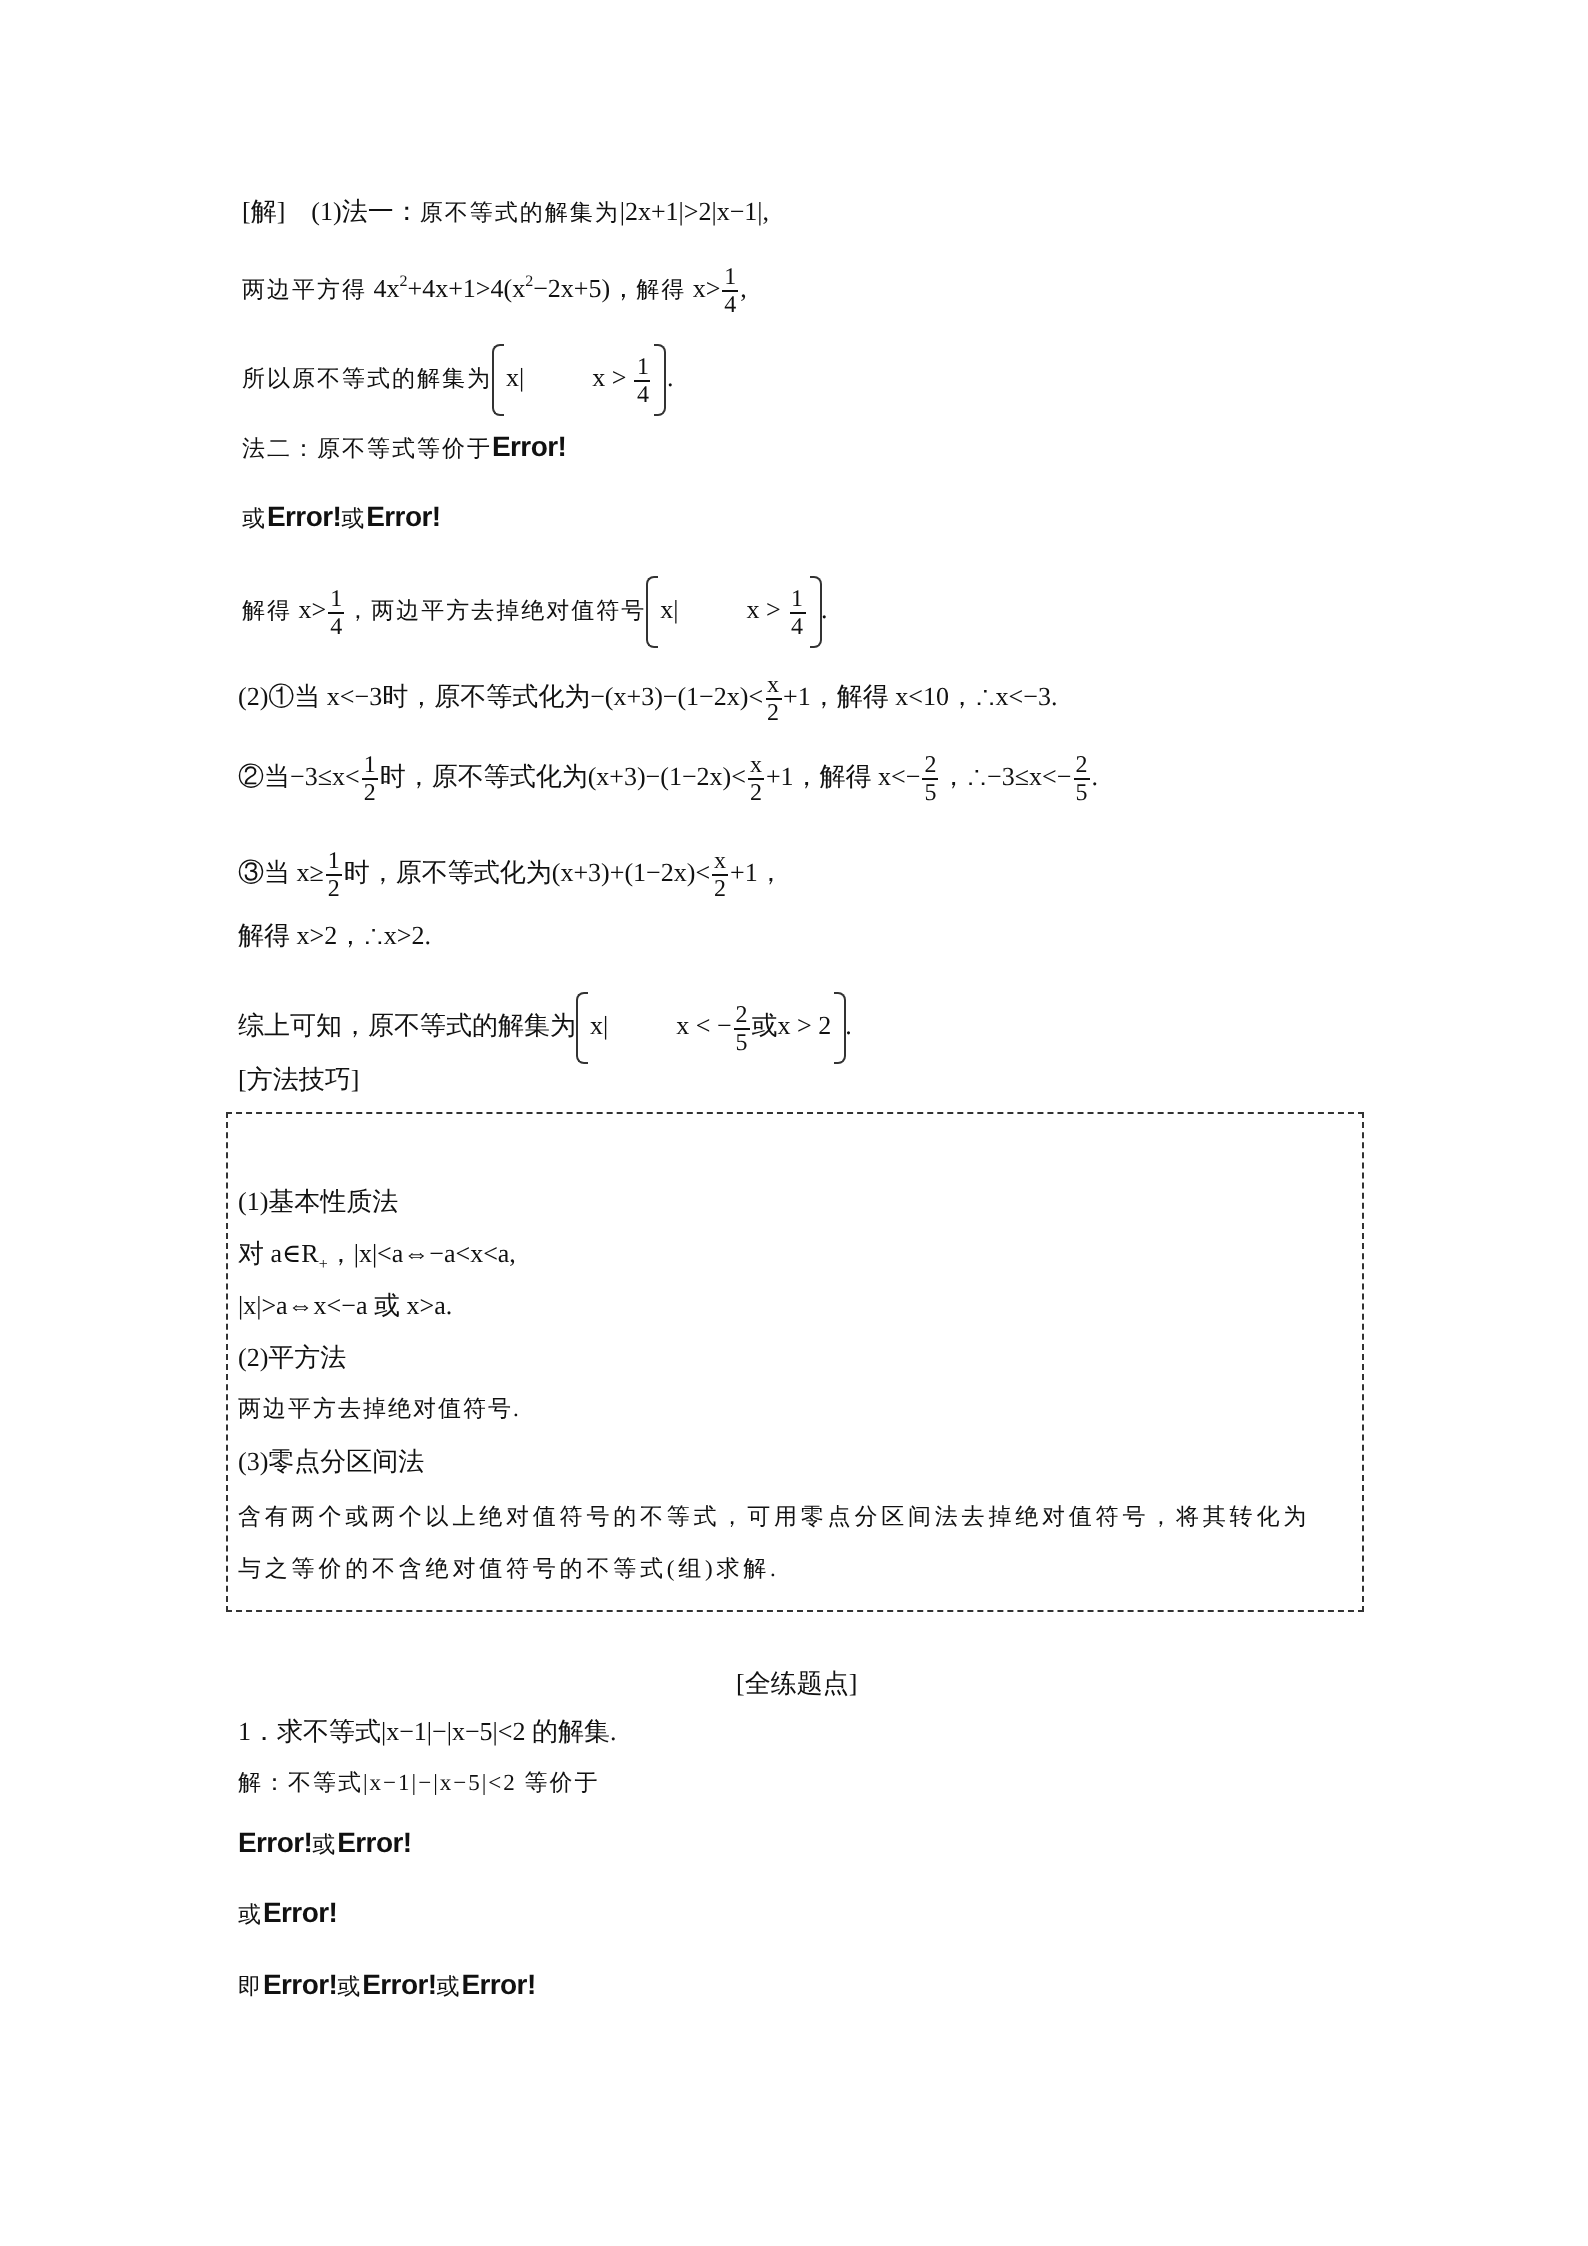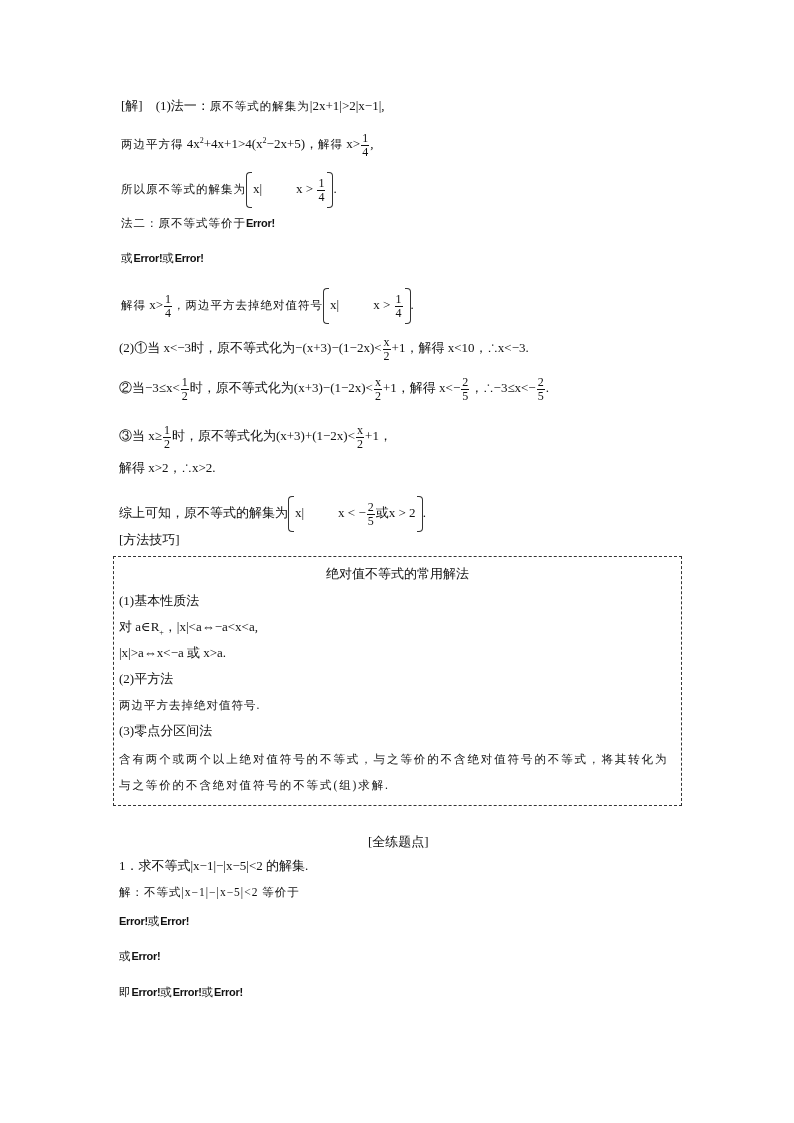--- a/index.html
+++ b/index.html
@@ -1,20 +1,20 @@
 <!DOCTYPE html>
 <html><head>
 <meta charset="utf-8">
 <style>
   html, body { margin:0; padding:0; background:#ffffff; }
   body { width:794px; height:1123px; position:relative; overflow:hidden;
          font-family: "Liberation Serif", "DejaVu Serif", serif; color:#111; }
   .ln { position:absolute; white-space:nowrap; font-size:13px; line-height:16px; }
   .sm { font-size:11.5px; letter-spacing:1px; }
-  .err { font-family: "Liberation Sans", "DejaVu Sans", sans-serif; font-weight:bold; font-size:11px; letter-spacing:-0.3px; }
+  .err { font-family: "Liberation Sans", "DejaVu Sans", sans-serif; font-weight:bold; font-size:14px; letter-spacing:-0.3px; }
   .frac { display:inline-block; vertical-align:middle; text-align:center; font-size:12px; line-height:13px; margin:0 1px; }
   .frac span { display:block; }
   .frac .num { border-bottom:1px solid #111; padding:0 1px; }
   .sup { font-size:8px; vertical-align:super; }
   .sub { font-size:8px; vertical-align:sub; }
   .brace { display:inline-block; vertical-align:middle; height:34px; width:5px; border-left:1px solid #333; border-top:1px solid #333; border-bottom:1px solid #333; border-radius:4px 0 0 4px; margin-right:1px; }
   .brace-r { display:inline-block; vertical-align:middle; height:34px; width:5px; border-right:1px solid #333; border-top:1px solid #333; border-bottom:1px solid #333; border-radius:0 4px 4px 0; margin-left:1px; }
   .gap { display:inline-block; width:34px; }
   .box { position:absolute; left:113px; top:556px; width:567px; height:248px; border:1px dashed #333; }
   .box-title { position:absolute; left:0; right:0; top:8px; text-align:center; font-size:13px; }
@@ -70,30 +70,29 @@
 
 <div class="ln" style="left:119px; top:496px;">
   <span>综上可知，原不等式的解集为</span><span class="brace"></span><span>x|</span><span class="gap"></span><span>x &lt; −</span><span class="frac"><span class="num">2</span><span>5</span></span><span>或x &gt; 2</span><span class="brace-r"></span><span>.</span>
 </div>
 
 <div class="ln" style="left:119px; top:532px;">
   <span>[方法技巧]</span>
 </div>
 
 <div class="box">
-  <div class="box-title">绝对值不等式的常用解法</div>
   <div class="ln" style="left:5px; top:36px;">(1)基本性质法</div>
   <div class="ln" style="left:5px; top:62px;">
     <span>对 a∈R</span><span class="sub">+</span><span>，|x|&lt;a⇔−a&lt;x&lt;a,</span>
   </div>
   <div class="ln" style="left:5px; top:88px;">|x|&gt;a⇔x&lt;−a 或 x&gt;a.</div>
   <div class="ln" style="left:5px; top:114px;">(2)平方法</div>
   <div class="ln sm" style="left:5px; top:140px;">两边平方去掉绝对值符号.</div>
   <div class="ln" style="left:5px; top:166px;">(3)零点分区间法</div>
-  <div class="ln sm" style="left:5px; top:194px; letter-spacing:1.9px;">含有两个或两个以上绝对值符号的不等式，与之等价的不含绝对值符号的不等式，将其转化为</div>
+  <div class="ln sm" style="left:5px; top:194px; letter-spacing:1.9px;">含有两个或两个以上绝对值符号的不等式，可用零点分区间法去掉绝对值符号，将其转化为</div>
   <div class="ln sm" style="left:5px; top:220px; letter-spacing:1.9px;">与之等价的不含绝对值符号的不等式(组)求解.</div>
 </div>
 
 <div class="ln" style="left:368px; top:834px;">[全练题点]</div>
 <div class="ln" style="left:119px; top:858px;">1．求不等式|x−1|−|x−5|&lt;2 的解集.</div>
 <div class="ln sm" style="left:119px; top:884px;">解：不等式|x−1|−|x−5|&lt;2 等价于</div>
 
 <div class="ln" style="left:119px; top:913px;">
   <span class="err">Error!</span><span class="sm">或</span><span class="err">Error!</span>
 </div>

